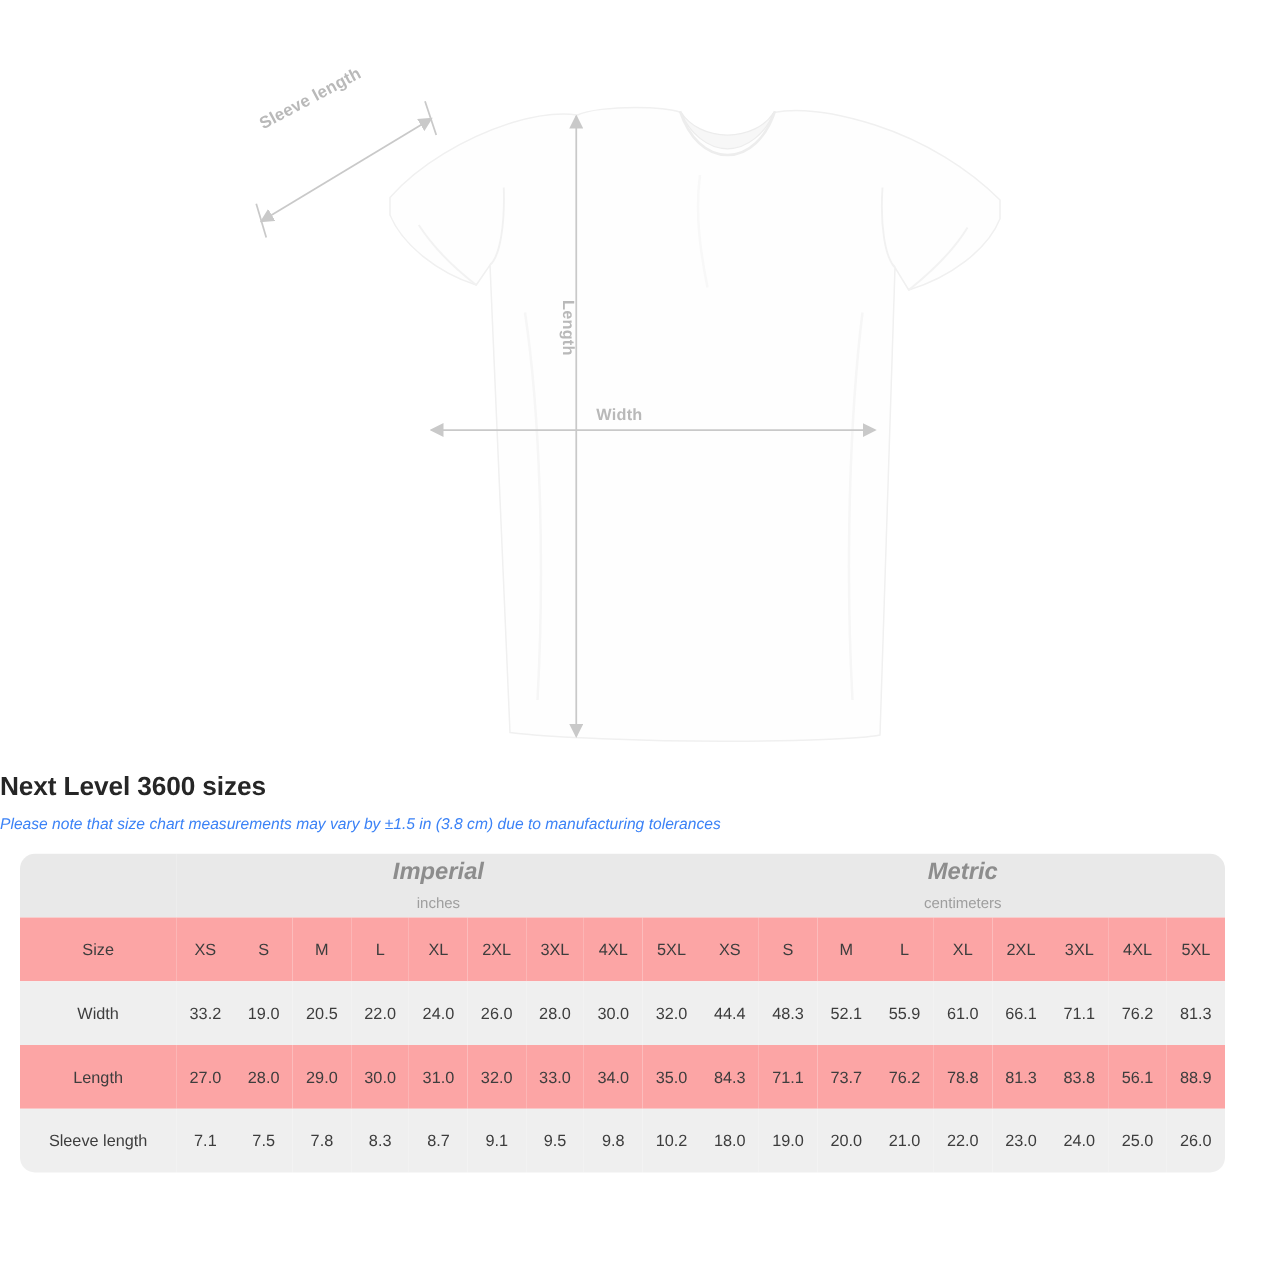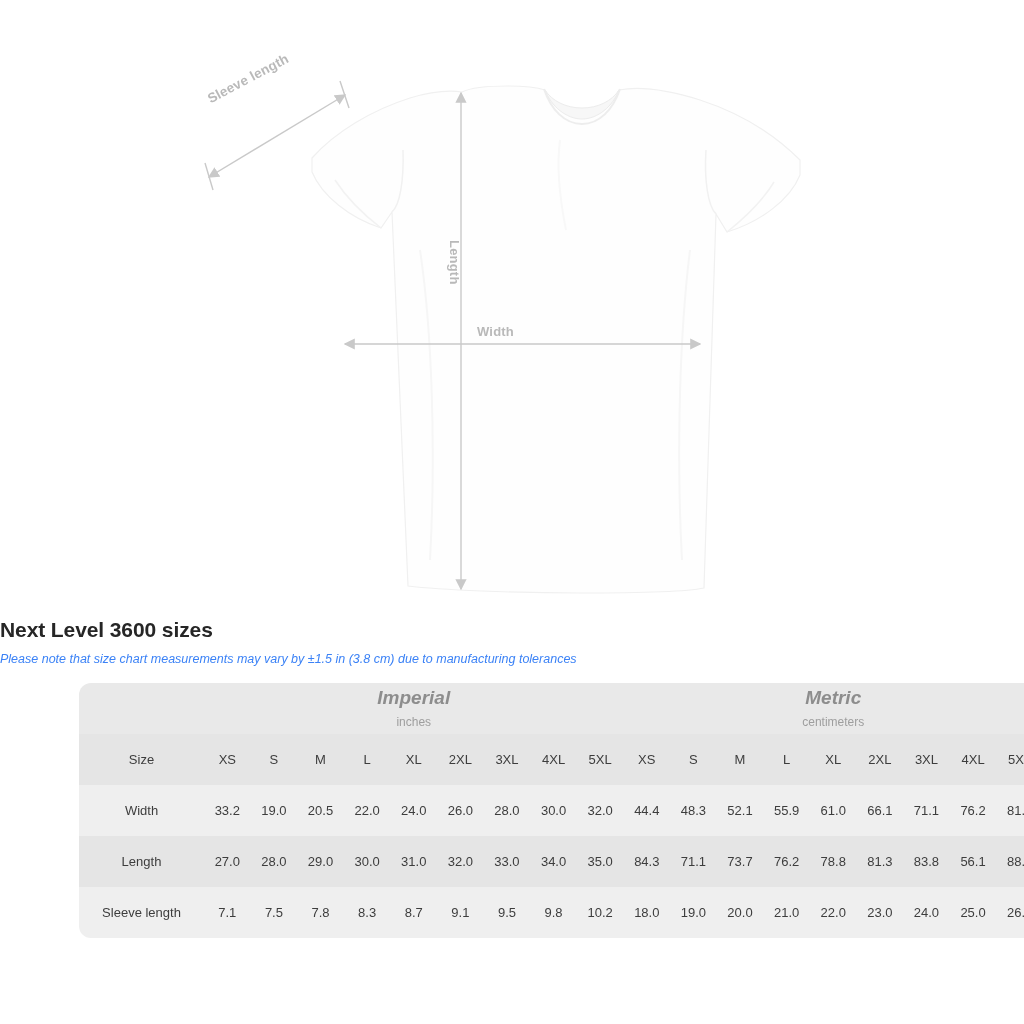--- a/index.html
+++ b/index.html
@@ -71,22 +71,21 @@
   .chart-note {
     font-size: 12.5px;
     font-style: italic;
     color: #3b82f6;
     margin-top: 10px;
   }
 
   
   .table-wrap {
     margin-top: 17px;
-    padding: 0 33px;
-    margin-left: 46px;
+    padding: 0 16px;
   }
   table.size-table {
     width: 964px;
     border-collapse: collapse;
     table-layout: fixed;
   }
   table.size-table td,
   table.size-table th {
     text-align: center;
     font-size: 13px;
@@ -129,21 +128,21 @@
     font-weight: bold;
     font-size: 13px;
     color: #2f2f2f;
   }
   .row-label {
     font-weight: bold;
     font-size: 13px;
     color: #2f2f2f;
   }
   tr.shade td { background: #efefef; }
-  tr.plain td { background: #e5e5e5; }
+  tr.plain td { background: #fca5a5; }
   .first-col { width: 125px; }
 </style>
 </head>
 <body>
 
 <div class="page">
 
   <div class="illustration">
     <svg class="shirt-svg" width="1024" height="610" viewBox="0 0 1024 610">
       <defs>

